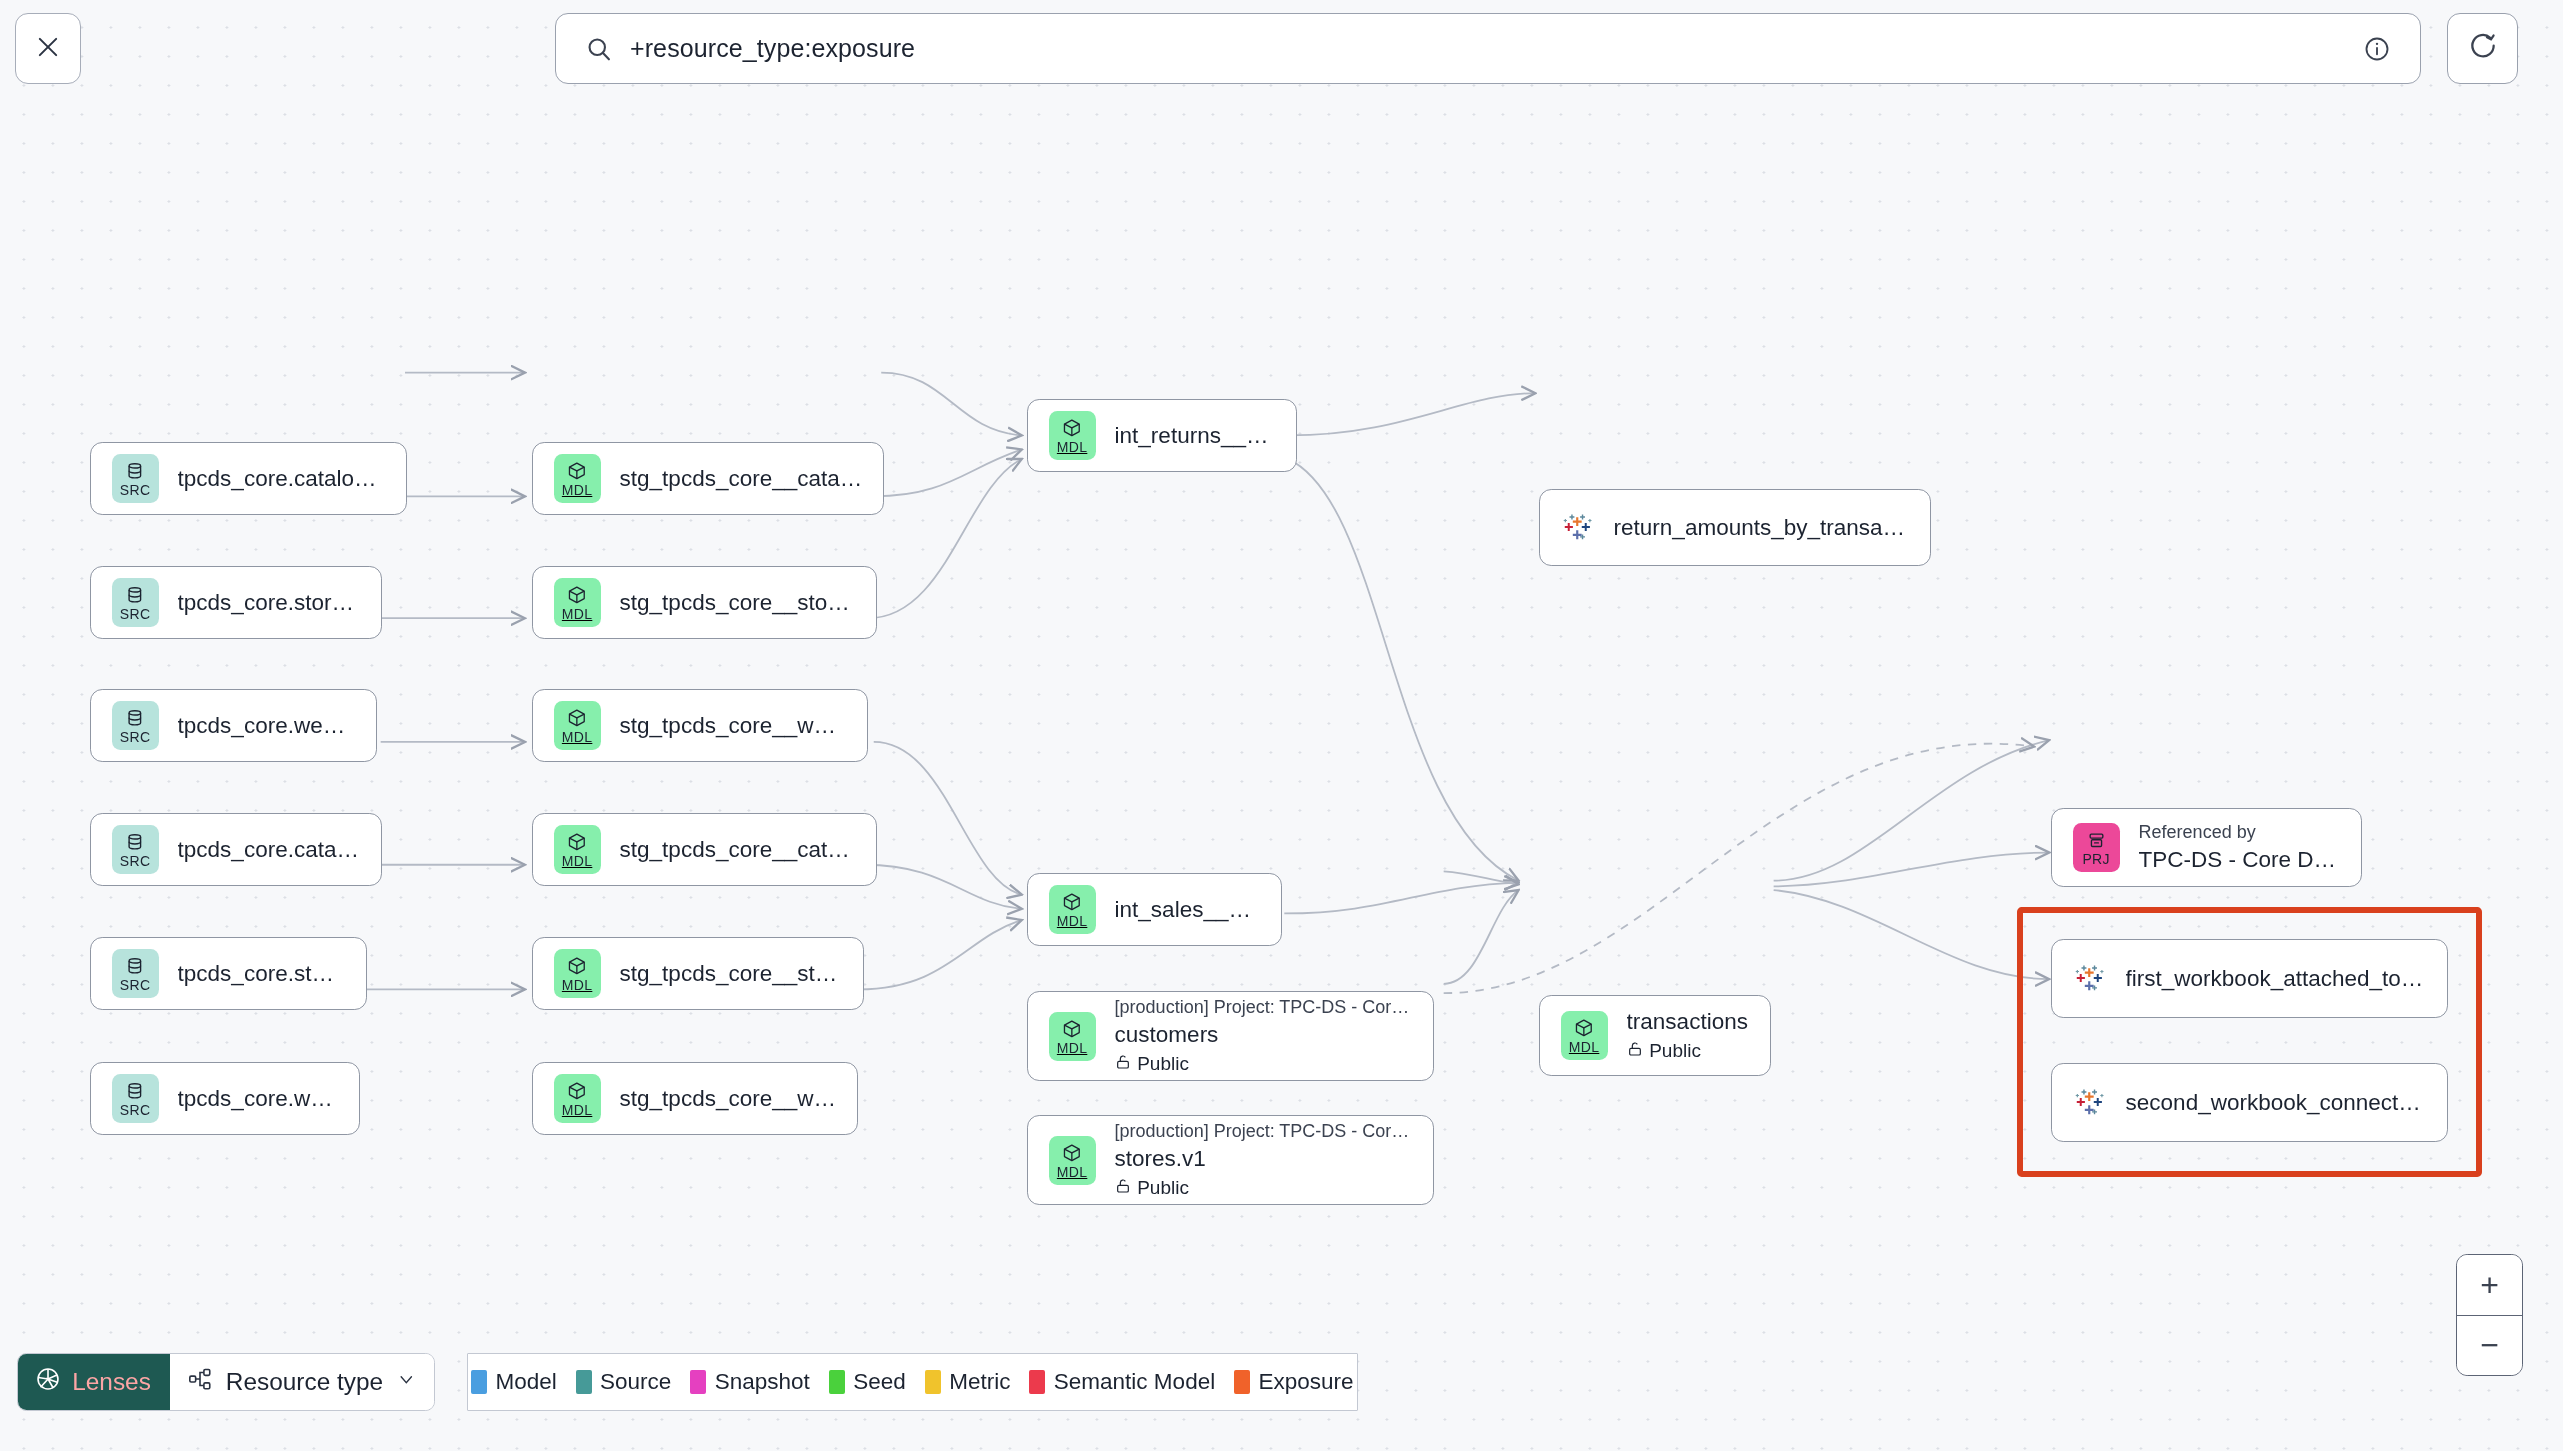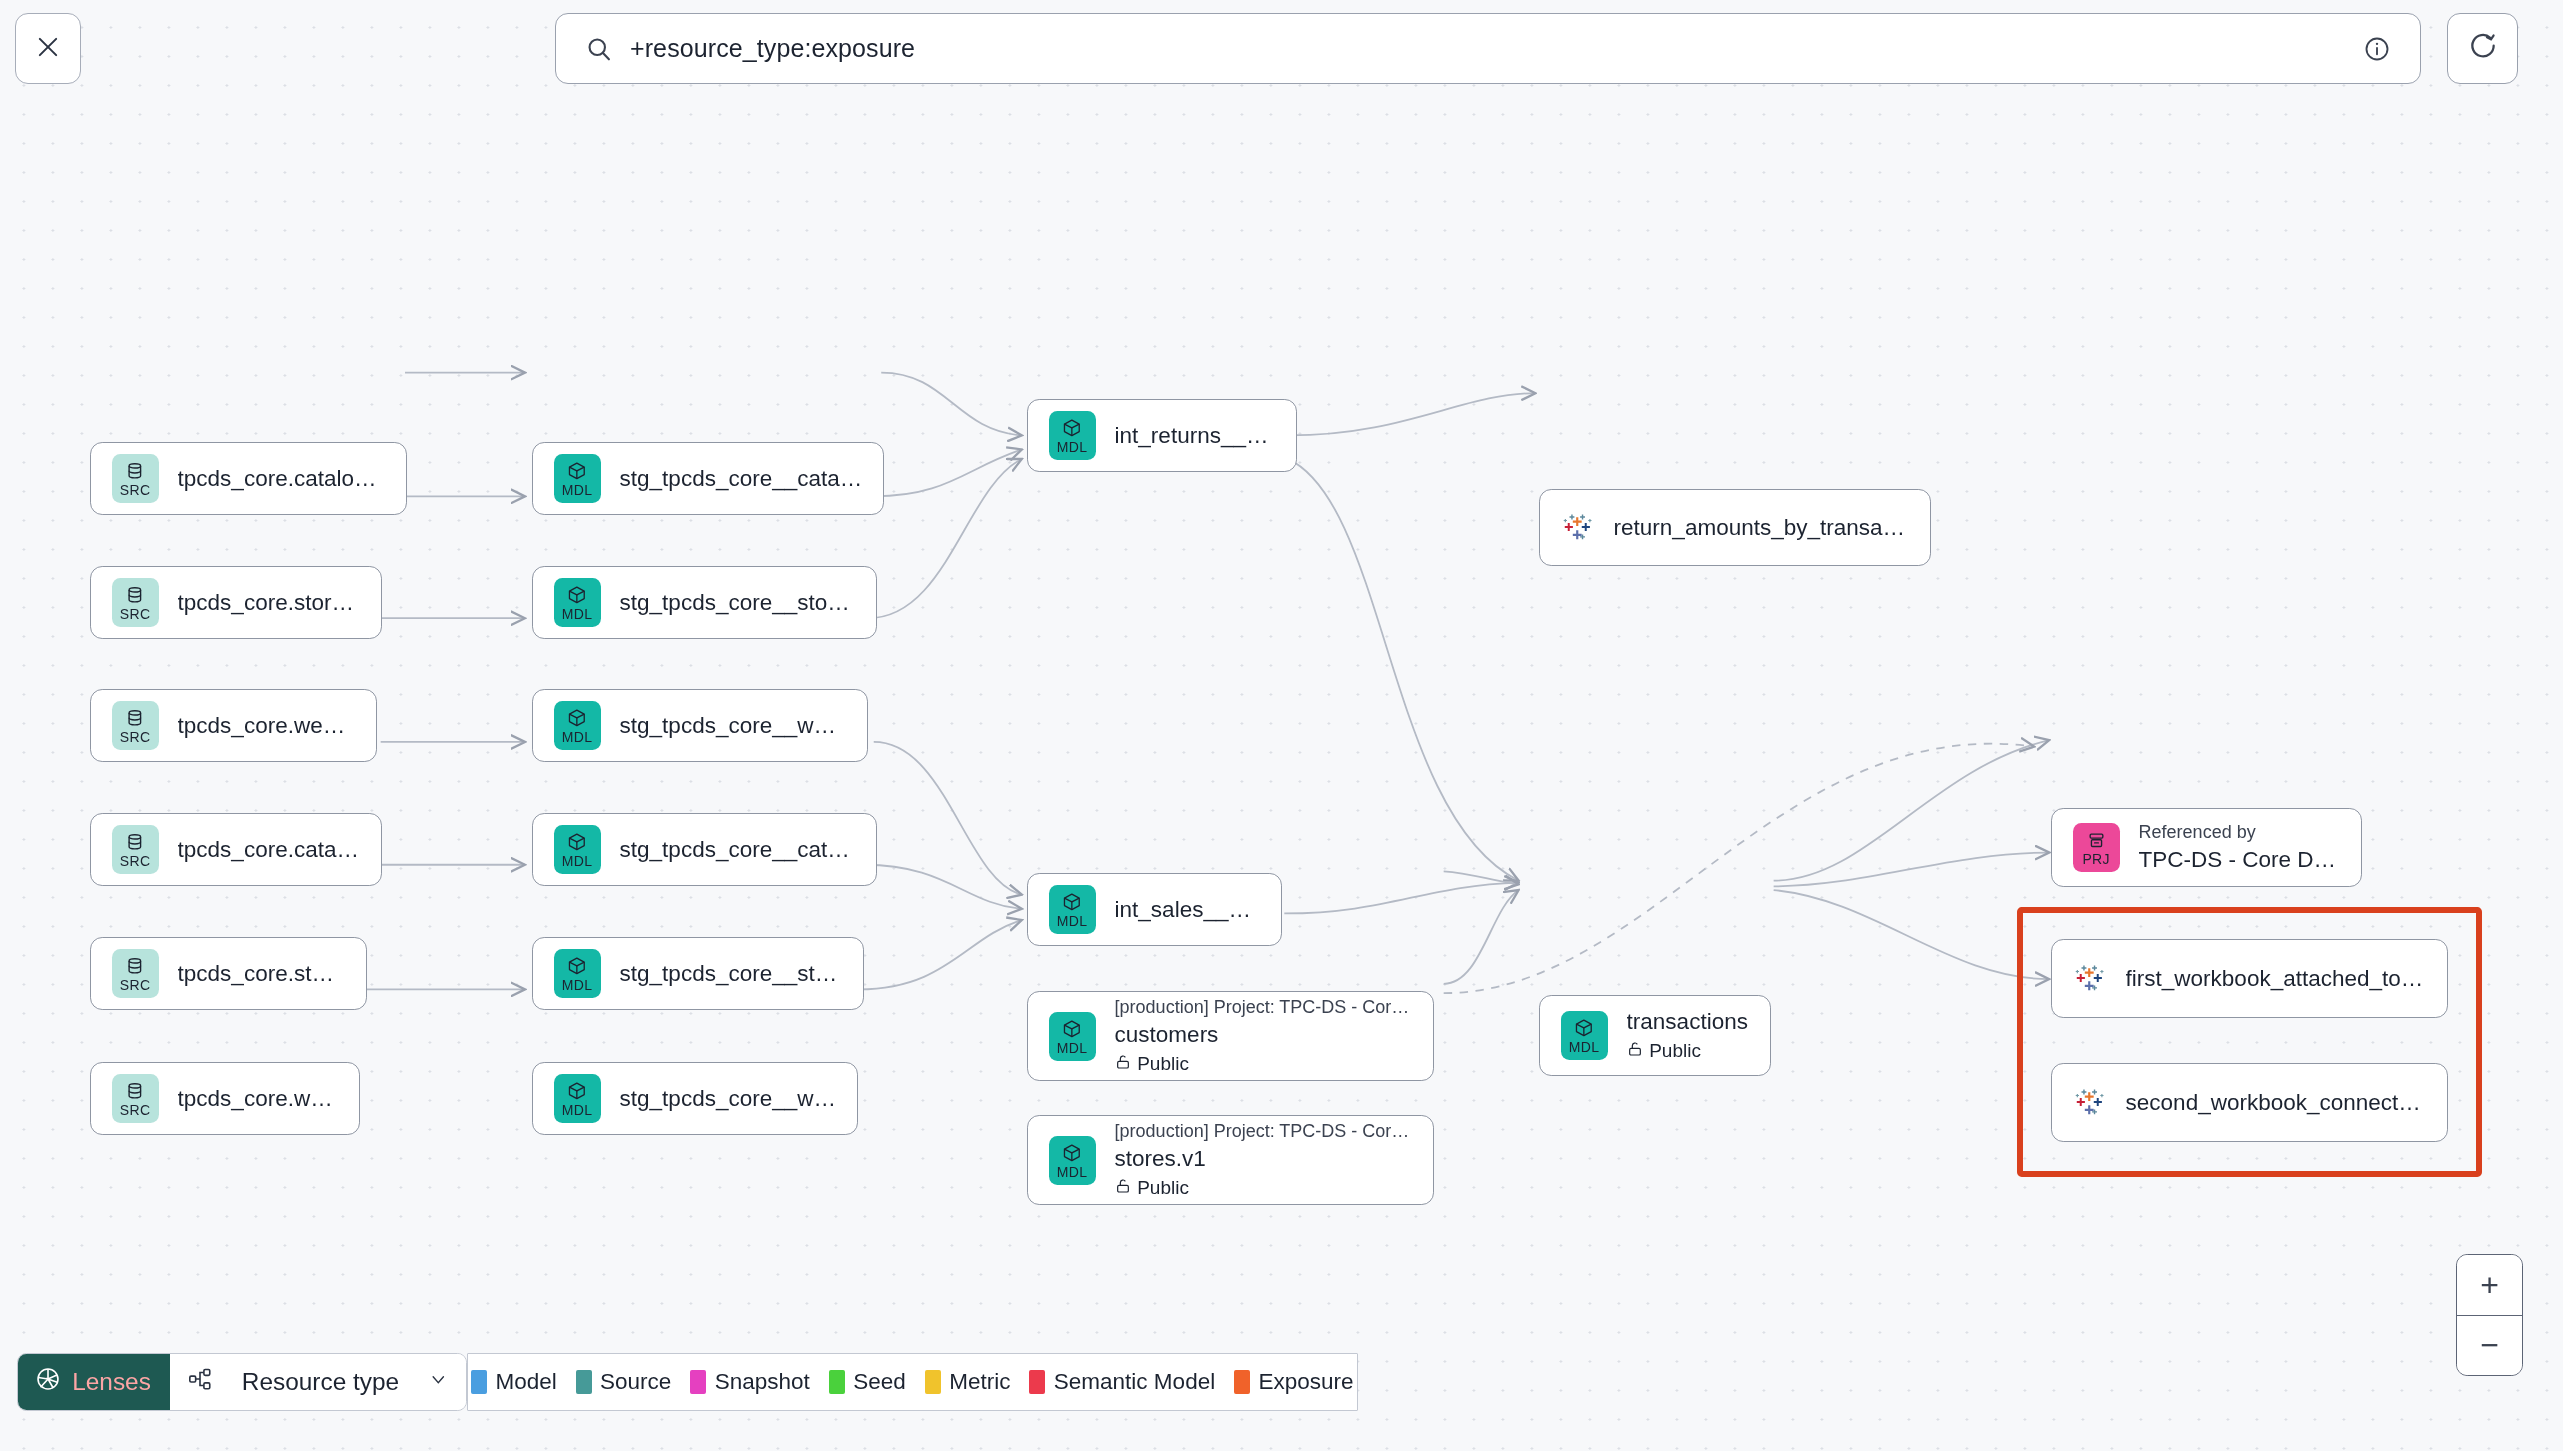--- a/index.html
+++ b/index.html
@@ -62,21 +62,21 @@
     border: 1.6px solid #8f96a3; border-radius: 12.2px;
     display: flex; align-items: center;
     padding: 0 20.6px; cursor: pointer;
   }
   .badge {
     flex: 0 0 auto; width: 47px; height: 49px; border-radius: 8.4px;
     display: flex; flex-direction: column; align-items: center; justify-content: center;
     margin-right: 19px;
   }
   .badge.src { background: #b7e3dc; }
-  .badge.mdl { background: #14b8a6; }
+  .badge.mdl { background: #86efac; text-decoration: underline; }
   .badge.prj { background: #ec4899; }
   .badge .glyph { display: flex; align-items: center; justify-content: center; height: 22.5px; }
   .badge .tag {
     font-size: 14px; font-weight: 400; color: #1c2330; letter-spacing: 0.3px;
     line-height: 14px; margin-top: 0.9px;
   }
   .node-label {
     font-size: 22.5px; color: #1c2330; white-space: nowrap;
     overflow: hidden; text-overflow: ellipsis;
   }
@@ -114,21 +114,21 @@
     position: absolute; left: 17px; top: 1353px; height: 58px;
     display: flex; border: 1.4px solid #c3c8d2; border-radius: 9.4px;
     overflow: hidden; background: #fff;
   }
   .lenses-btn {
     background: #1e5952; color: #fca5a5; display: flex; align-items: center;
     gap: 11.2px; padding: 0 19px 0 17px; font-size: 24.4px; cursor: pointer;
   }
   .restype-btn {
     background: #fff; color: #1c2330; display: flex; align-items: center;
-    gap: 29px; padding: 0 17px; font-size: 24.4px; cursor: pointer;
+    gap: 13px; padding: 0 17px; font-size: 24.4px; cursor: pointer;
   }
   .legend {
     position: absolute; left: 467px; top: 1353px; height: 58px;
     background: #fff; border: 1.4px solid #c3c8d2; border-radius: 1px;
     display: flex; align-items: center; gap: 19px; padding: 0 3px;
   }
   .legend-item { display: flex; align-items: center; gap: 8.4px; font-size: 22.5px; color: #1c2330; }
   .swatch { width: 16px; height: 24.4px; border-radius: 1.9px; flex: 0 0 auto; }
 </style>
 </head>

